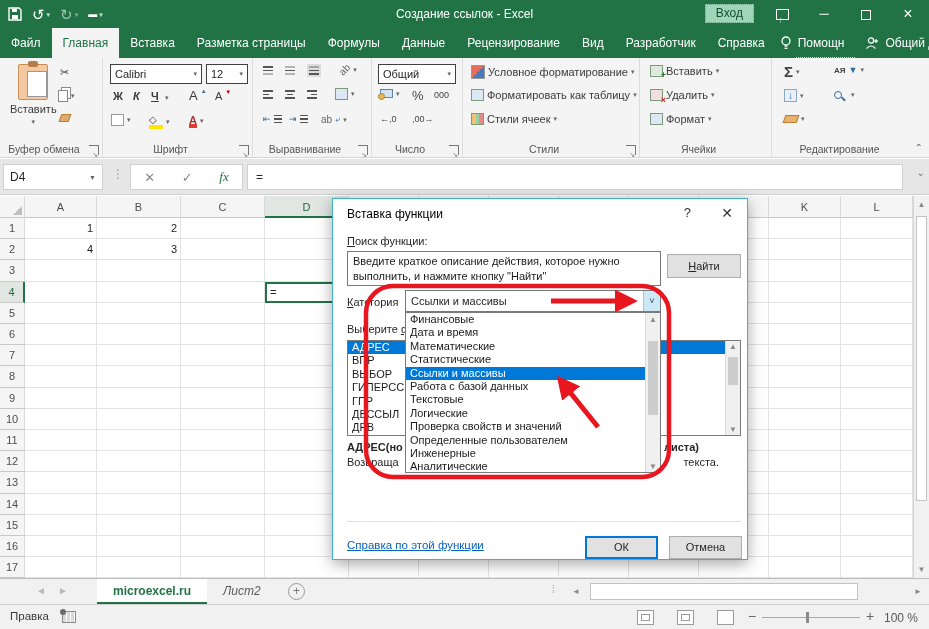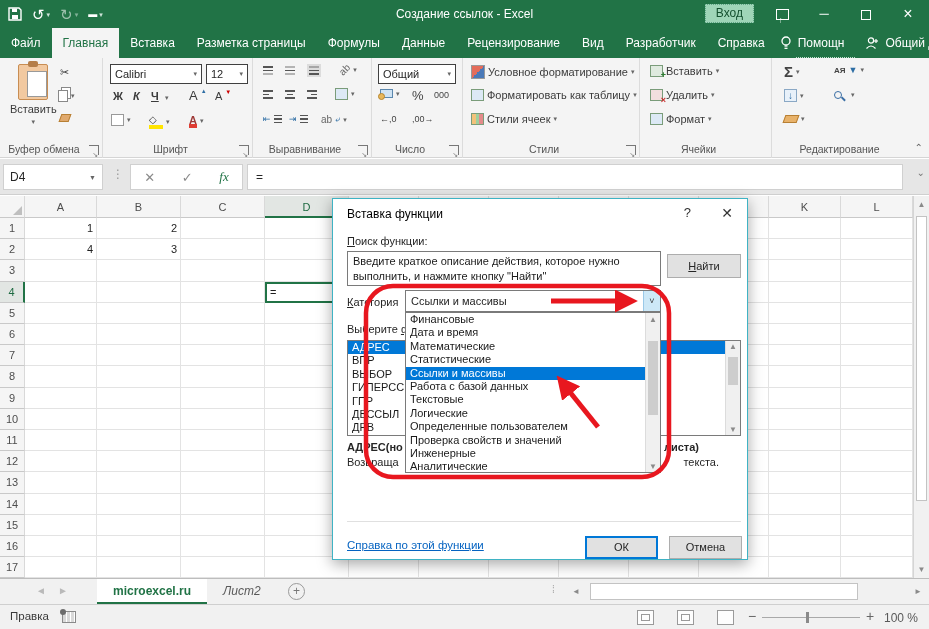--- a/index.html
+++ b/index.html
@@ -745,22 +745,22 @@
     <div id="dropdown">
       <div id="droplist">
           <div class="ditem">Финансовые</div>
           <div class="ditem">Дата и время</div>
           <div class="ditem">Математические</div>
           <div class="ditem">Статистические</div>
           <div class="ditem sel">Ссылки и массивы</div>
           <div class="ditem">Работа с базой данных</div>
           <div class="ditem">Текстовые</div>
           <div class="ditem">Логические</div>
+          <div class="ditem">Проверка свойств и значений</div>
           <div class="ditem">Определенные пользователем</div>
-          <div class="ditem">Проверка свойств и значений</div>
           <div class="ditem">Инженерные</div>
           <div class="ditem">Аналитические</div>
         </div>
       <div id="dropscroll">
         <span class="sarrow" style="margin-top:2px;">▲</span>
         <div id="dropthumb"></div>
         <span class="sarrow" id="dropdown-down">▼</span>
       </div>
     </div>
   </div>

